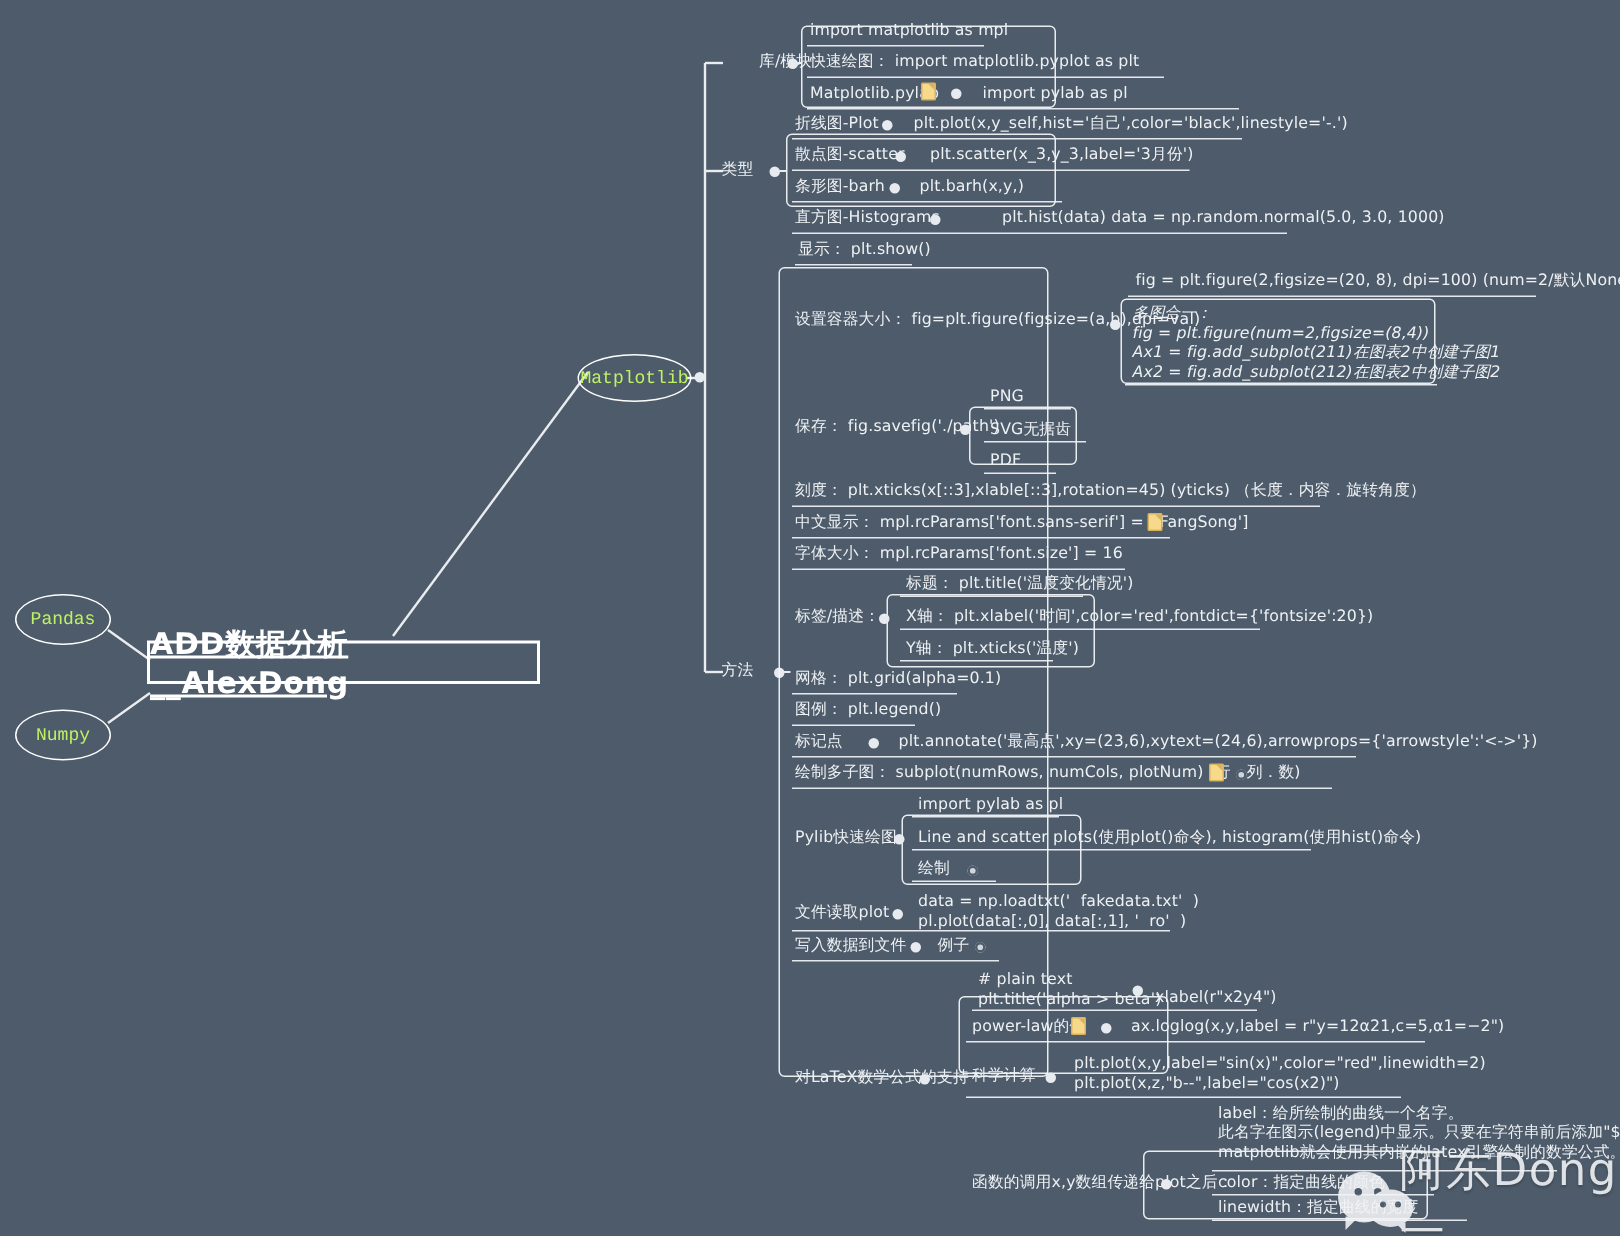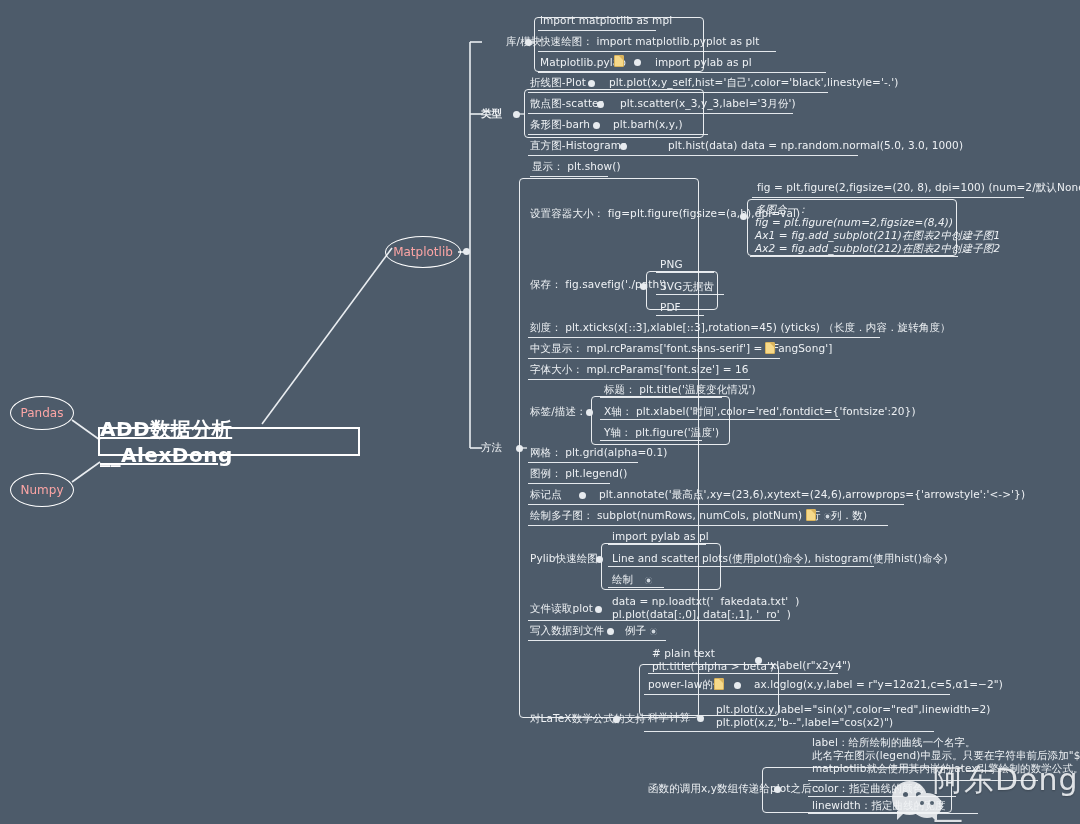--- a/index.html
+++ b/index.html
@@ -53,22 +53,23 @@
     color:#ffffff;
   }
 
   
   .ellipse {
     position:absolute;
     border:1.6px solid #ffffff;
     border-radius:50%;
     display:flex; align-items:center; justify-content:center;
     font-size:12px;
-    color:#fca5a5;
+    color:#bef264;
     background:transparent;
+    font-family:Liberation Mono, monospace;
   }
 
   
   .dot {
     position:absolute;
     width:7px; height:7px;
     border-radius:50%;
     background:#e7ebef;
   }
   .dot.ring {
@@ -185,21 +186,21 @@
 
   <div class="ellipse" style="left:10px; top:396px; width:64px; height:34px;">Pandas</div>
   <div class="ellipse" style="left:10px; top:473px; width:64px; height:34px;">Numpy</div>
 
   <div class="ellipse" style="left:385px; top:236px; width:76px; height:32px;">Matplotlib</div>
   <div class="dot" style="left:463px; top:248px;"></div>
 
   <div class="node" style="left:478px; top:35px;margin-left:28px;">库/模块</div>
   <div class="dot" style="left:525px; top:39px;"></div>
 
-  <div class="node" style="left:481px; top:107px;font-weight:bold;">类型</div>
+  <div class="node" style="left:481px; top:107px;">类型</div>
   <div class="dot" style="left:513px; top:111px;"></div>
 
   <div class="node" style="left:481px; top:441px;">方法</div>
   <div class="dot" style="left:516px; top:445px;"></div>
 
   <div class="box" style="left:534px; top:17px; width:170px; height:55px;"></div>
 
   <div class="node" style="left:540px; top:14px;">import matplotlib as mpl</div>
   <div class="ul" style="left:538px; top:30px; width:118px;"></div>
 
@@ -278,21 +279,21 @@
   <div class="box" style="left:591px; top:396px; width:139px; height:49px;"></div>
   <div class="node" style="left:530px; top:405px;">标签/描述：</div>
   <div class="dot" style="left:586px; top:409px;"></div>
 
   <div class="node" style="left:604px; top:383px;">标题： plt.title('温度变化情况')</div>
   <div class="ul" style="left:600px; top:397px; width:122px;"></div>
 
   <div class="node" style="left:604px; top:405px;">X轴： plt.xlabel('时间',color='red',fontdict={'fontsize':20})</div>
   <div class="ul" style="left:600px; top:419px; width:240px;"></div>
 
-  <div class="node" style="left:604px; top:426px;">Y轴： plt.figure('温度')</div>
+  <div class="node" style="left:604px; top:426px;">Y轴： plt.xticks('温度')</div>
   <div class="ul" style="left:600px; top:440px; width:102px;"></div>
 
   <div class="node" style="left:530px; top:446px;">网格： plt.grid(alpha=0.1)</div>
   <div class="ul" style="left:528px; top:462px; width:110px;"></div>
 
   <div class="node" style="left:530px; top:467px;">图例： plt.legend()</div>
   <div class="ul" style="left:528px; top:483px; width:82px;"></div>
 
   <div class="node" style="left:530px; top:488px;">标记点</div>
   <div class="dot" style="left:579px; top:492px;"></div>

